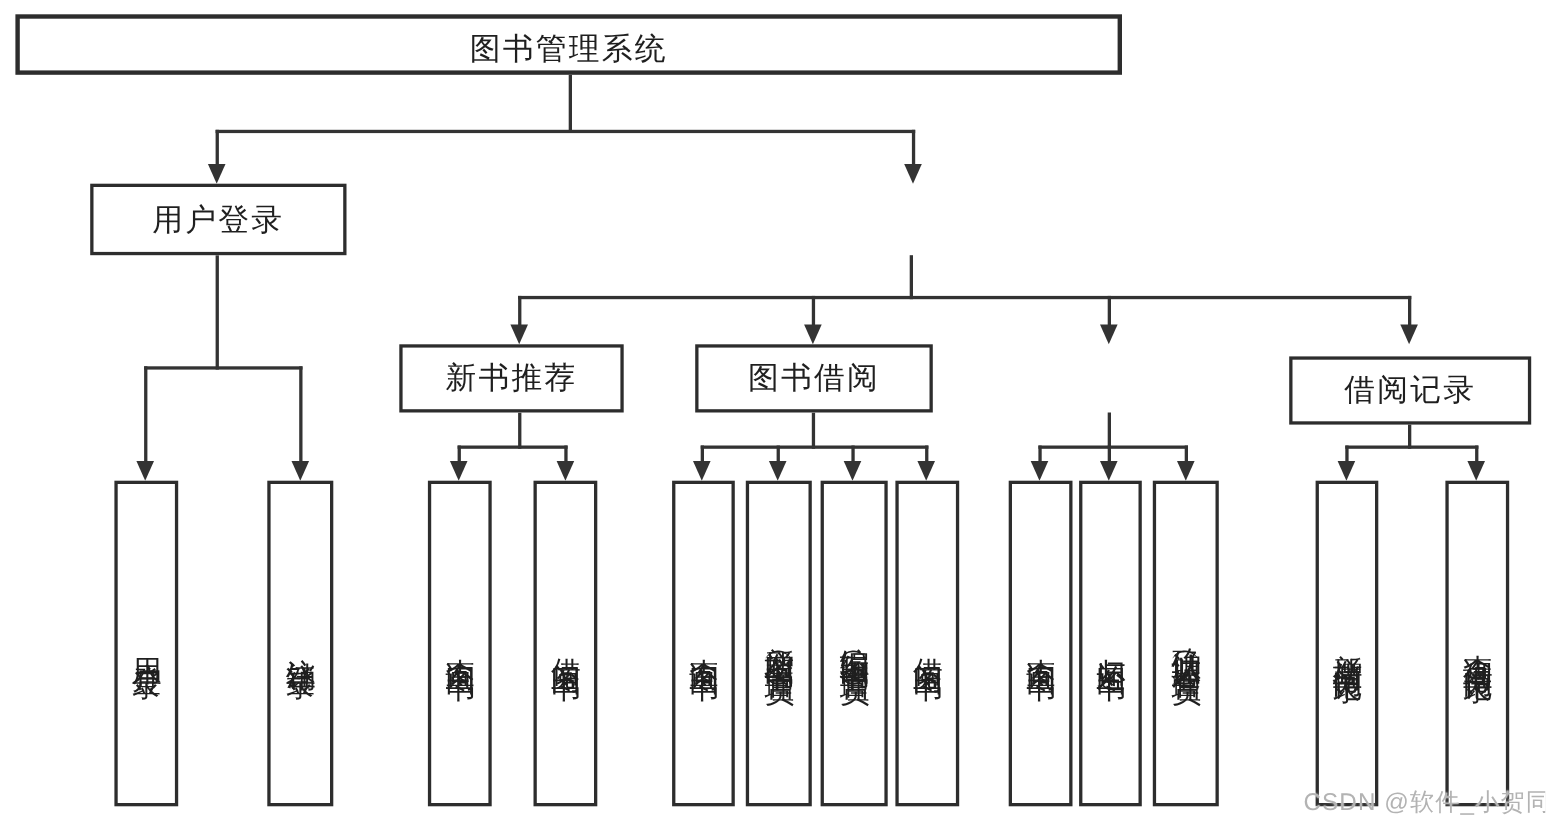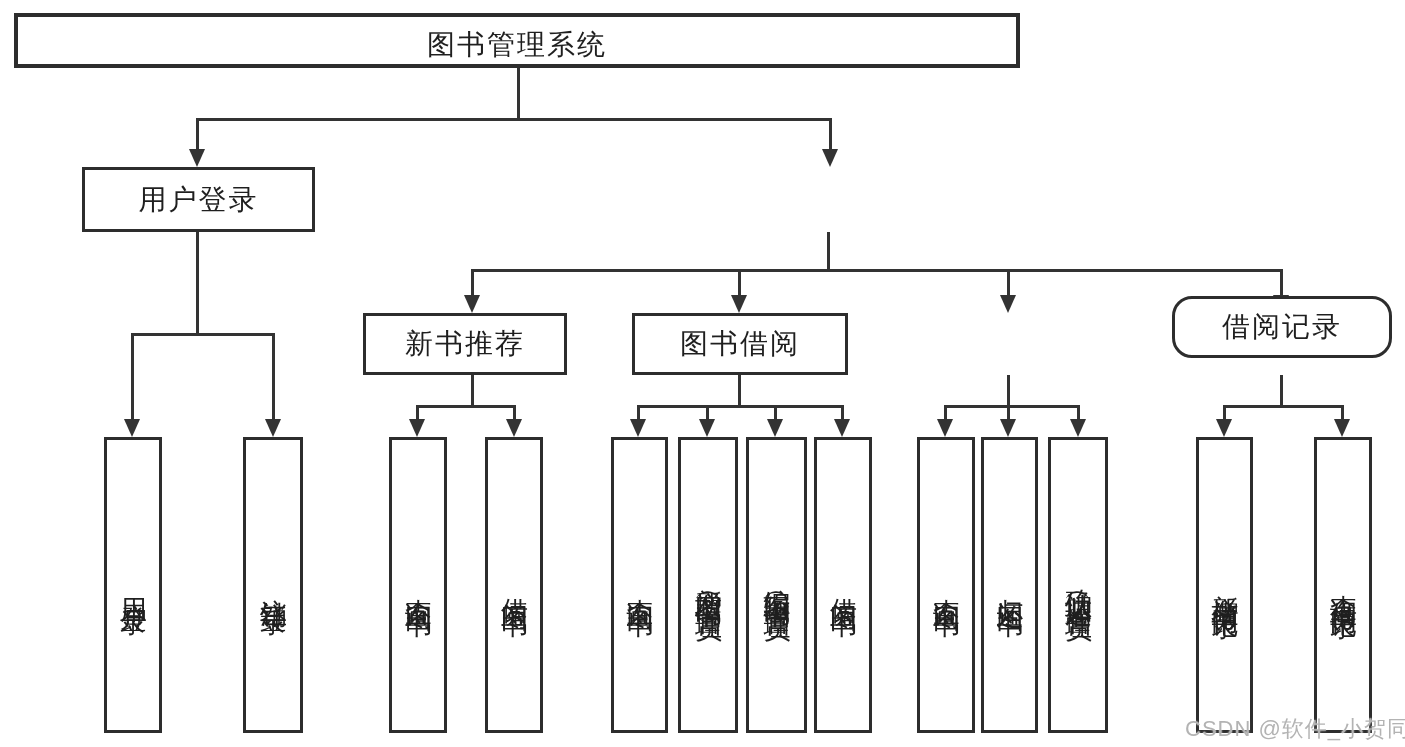--- a/index.html
+++ b/index.html
@@ -130,21 +130,21 @@
   <div class="node" style="left:82px;top:167px;width:233px;height:65px;">
     <span>用户登录</span>
   </div>
 
   <div class="node" style="left:363px;top:313px;width:204px;height:62px;">
     <span>新书推荐</span>
   </div>
   <div class="node" style="left:632px;top:313px;width:216px;height:62px;">
     <span>图书借阅</span>
   </div>
-  <div class="node" style="left:1172px;top:296px;width:220px;height:62px;border-radius:20px;">
+  <div class="node" style="left:1172px;top:324px;width:220px;height:62px;">
     <span>借阅记录</span>
   </div>
 
   <div class="node leaf" style="left:104px;top:437px;width:58px;height:296px;">
     <span>用户登录</span>
   </div>
   <div class="node leaf" style="left:243px;top:437px;width:60px;height:296px;">
     <span>注销登录</span>
   </div>
 

